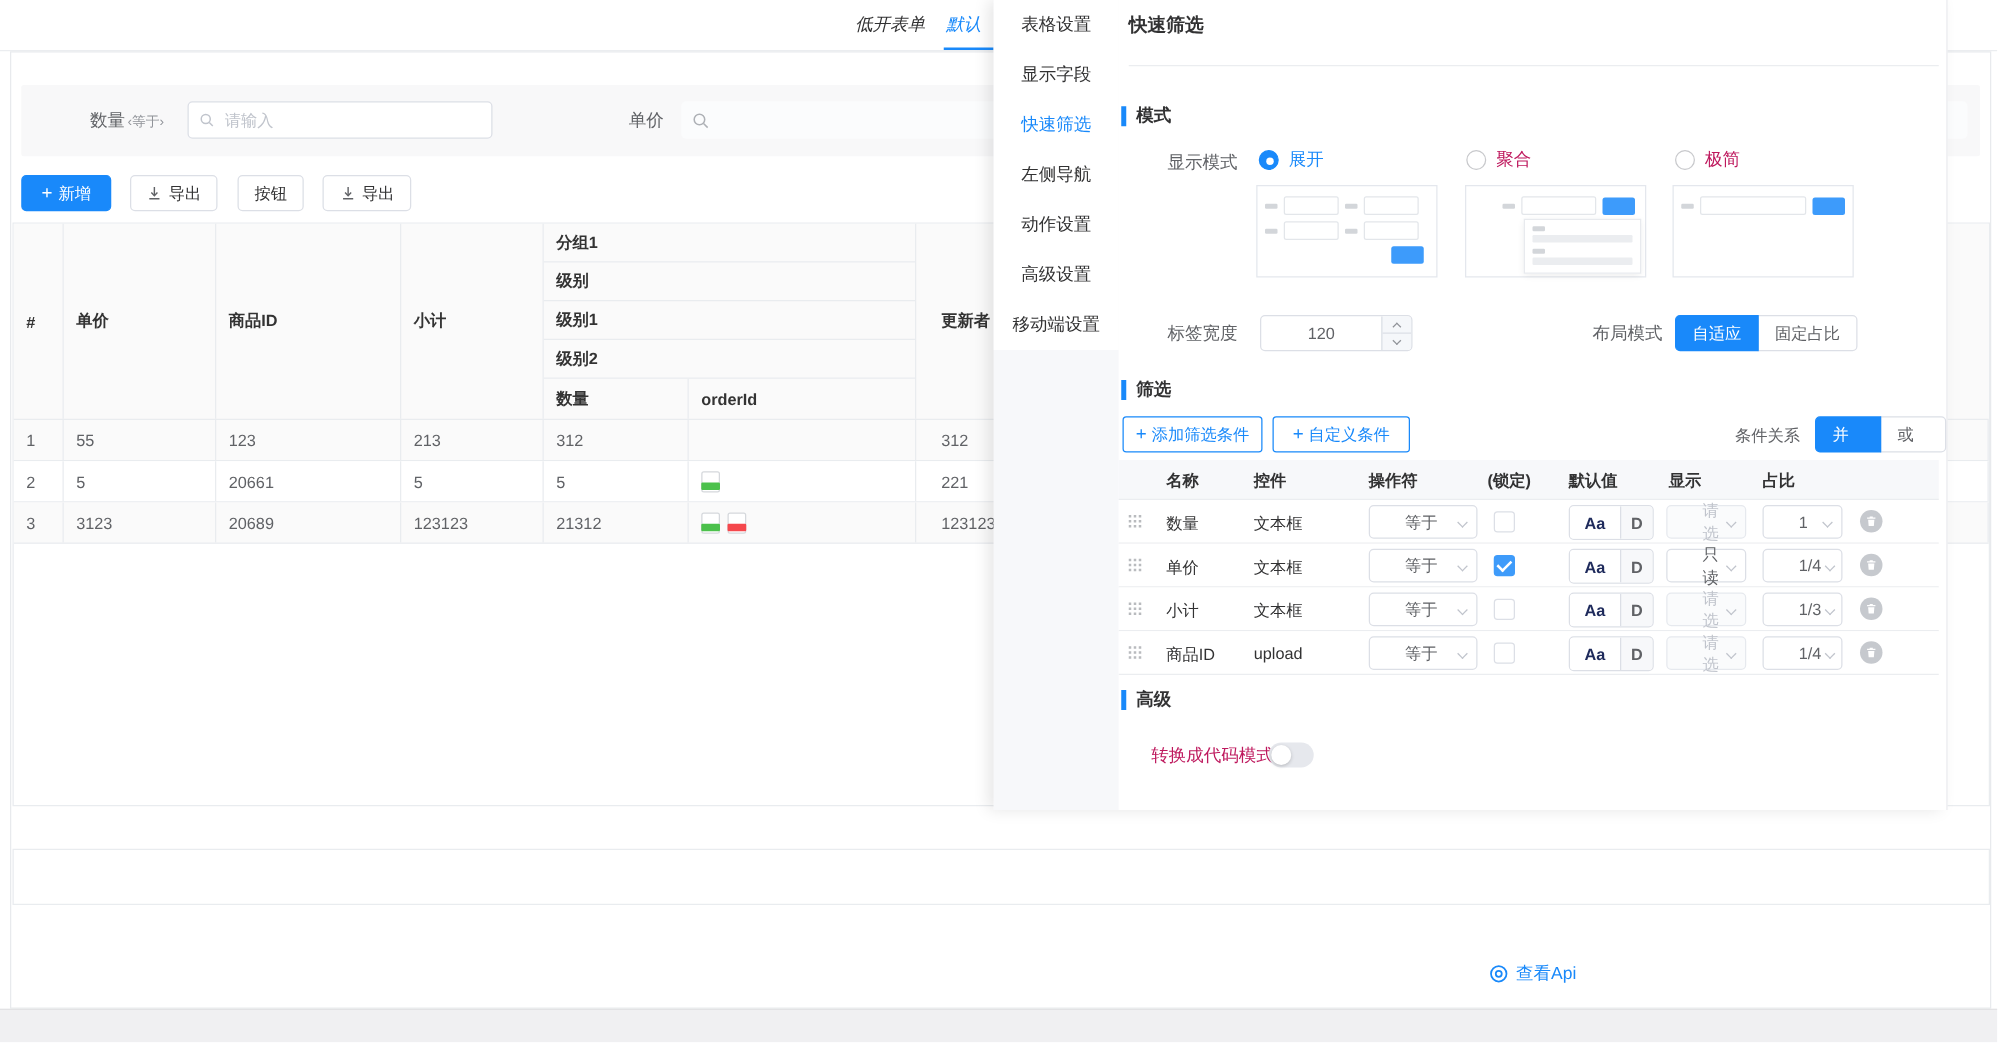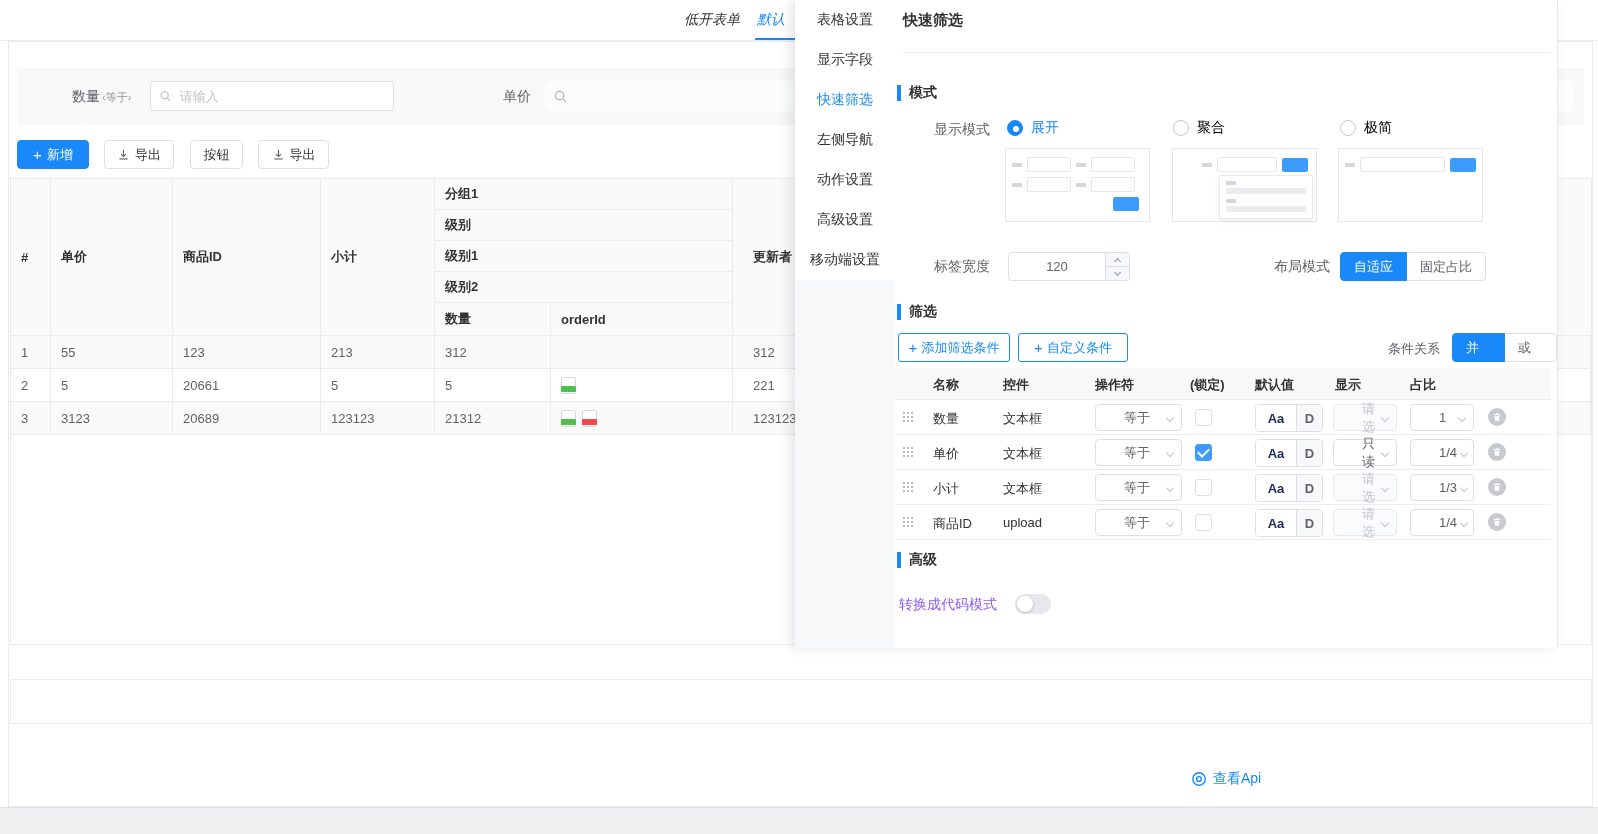--- a/index.html
+++ b/index.html
@@ -71,21 +71,21 @@
   .d-divider{position:absolute;left:8px;top:52px;right:6px;height:1px;background:#ebedf0;}
 
   .sect{position:absolute;left:2px;height:18px;display:flex;align-items:center;}
   .sect .bar{width:4px;height:16px;background:#1989fa;margin-right:8px;}
   .sect .stitle{font-size:14px;font-weight:bold;color:#323233;}
   .sect .srule{position:absolute;left:56px;right:18px;top:13px;height:1px;background:#ebedf0;}
   .sect1{top:84px;}.sect2{top:303px;}.sect3{top:551px;}
 
   .formlabel{font-size:14px;color:#606266;}
   .dm-label{position:absolute;left:35px;top:121px;width:60px;text-align:right;}
-  .radio-item{position:absolute;top:119px;display:flex;align-items:center;gap:8px;cursor:pointer;font-size:14px;color:#000000;}
+  .radio-item{position:absolute;top:119px;display:flex;align-items:center;gap:8px;cursor:pointer;font-size:14px;color:#be185d;}
   .radio{width:16px;height:16px;border-radius:50%;border:1px solid #c8c9cc;background:#fff;position:relative;}
   .radio.sel{background:#1989fa;border-color:#1989fa;}
   .radio.sel::after{content:"";position:absolute;left:5px;top:5px;width:6px;height:6px;border-radius:50%;background:#fff;}
   .radio-item.sel-label{color:#1989fa;}
   .r1{left:112px;}.r2{left:278px;}.r3{left:445px;}
 
   .pv{position:absolute;top:148px;width:145px;height:74px;border:1px solid #e4e7ed;background:#fff;padding:8px 6px;cursor:pointer;}
   .pv1{left:110px;}.pv2{left:277px;}.pv3{left:443px;}
   .pvrow{display:flex;align-items:center;gap:5px;margin-bottom:5px;}
   .dash{width:10px;height:4px;background:#d3d6da;border-radius:1px;flex:none;}
@@ -143,21 +143,21 @@
   .fsel.disabled{background:#fafbfc;border-color:#e6e9ee;color:#c0c4cc;cursor:not-allowed;}
   .cb{position:absolute;left:300px;top:9px;width:17px;height:17px;border:1px solid #dcdfe6;border-radius:3px;background:#fff;cursor:pointer;}
   .cb.checked{background:#3e9bfa;border-color:#3e9bfa;}
   .cb.checked::after{content:"";position:absolute;left:4px;top:1px;width:5px;height:9px;border-right:2px solid #fff;border-bottom:2px solid #fff;transform:rotate(45deg);}
   .defgrp{position:absolute;left:360px;top:4px;height:28px;display:flex;border:1px solid #dcdfe6;border-radius:4px;overflow:hidden;}
   .defgrp b{display:flex;align-items:center;justify-content:center;font-size:13px;cursor:pointer;}
   .defgrp .aa{width:40px;background:#fff;color:#1f2b5c;font-weight:bold;}
   .defgrp .dd{width:26px;background:#f7f8fa;border-left:1px solid #dcdfe6;color:#606266;font-weight:600;}
   .trash{position:absolute;left:593px;top:8px;width:18px;height:18px;border-radius:50%;background:#c6c9ce;display:flex;align-items:center;justify-content:center;cursor:pointer;}
 
-  .adv-label{position:absolute;left:4px;top:596px;font-size:14px;color:#8b5cf6;}
+  .adv-label{position:absolute;left:26px;top:596px;font-size:14px;color:#be185d;}
   .switch{position:absolute;left:120px;top:594px;width:36px;height:20px;border-radius:10px;background:#e6e8ed;cursor:pointer;}
   .switch::after{content:"";position:absolute;left:2px;top:2px;width:16px;height:16px;border-radius:50%;background:#fff;box-shadow:0 1px 3px rgba(0,0,0,0.2);}
 
   .viewapi{position:absolute;left:0;right:0;top:770px;display:flex;align-items:center;justify-content:center;gap:6px;color:#1989fa;font-size:14px;cursor:pointer;}
 </style>
 </head>
 <body>
 
 <div class="page">
 

